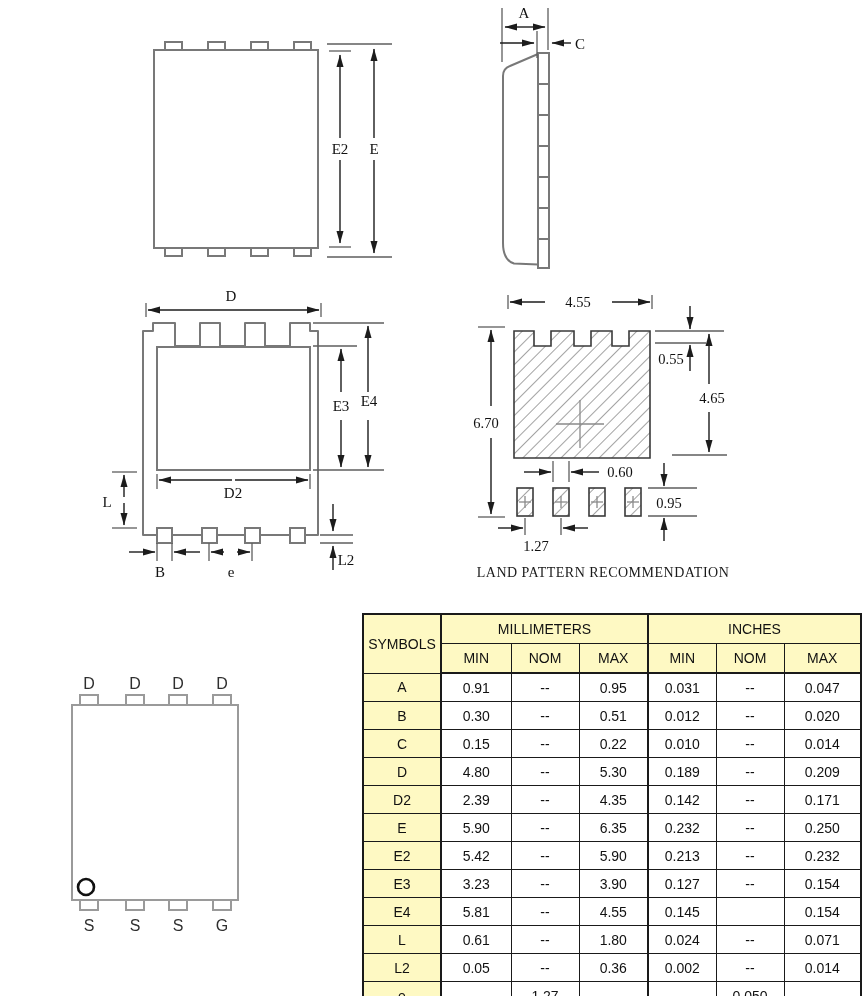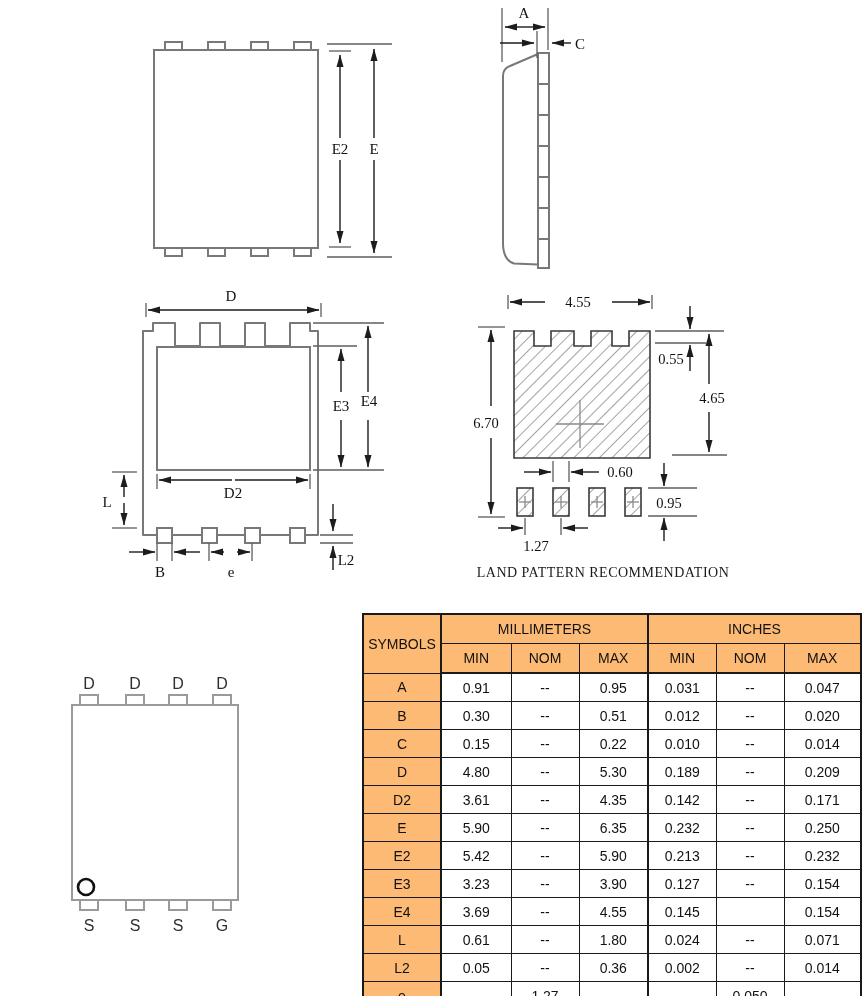--- a/index.html
+++ b/index.html
@@ -18,21 +18,21 @@
   .caption { font:14px "Liberation Serif", serif; fill:#1a1a1a; text-anchor:middle; letter-spacing:0.5px; }
   .pinlbl  { font:16px "Liberation Sans", sans-serif; fill:#2f2f2f; text-anchor:middle; }
   .body2 { fill:#fff; stroke:#9a9a9a; stroke-width:2; }
 
   table.dims { position:absolute; left:362px; top:613px; width:498px;
                border-collapse:collapse; table-layout:fixed;
                font:14px "Liberation Sans", sans-serif; color:#111;
                border:2px solid #1a1a1a; }
   table.dims th, table.dims td { border:1px solid #1a1a1a; text-align:center;
                padding:0; height:27px; background:#fff; font-weight:normal; overflow:hidden; }
-  table.dims .hdr { background:#fdba74; }
+  table.dims .hdr { background:#fef9c3; }
   table.dims .gl  { border-left-width:2px; }
   table.dims thead tr.sub th { border-bottom-width:2px; }
   table.dims thead th { height:28px; }
 </style>
 </head>
 <body>
 
 <div class="page">
 
 <svg width="862" height="996" viewBox="0 0 862 996">
@@ -320,21 +320,21 @@
           <td class="hdr">D</td>
           <td class="gl">4.80</td>
           <td>--</td>
           <td>5.30</td>
           <td class="gl">0.189</td>
           <td>--</td>
           <td>0.209</td>
         </tr>
         <tr>
           <td class="hdr">D2</td>
-          <td class="gl">3.61</td>
+          <td class="gl">2.39</td>
           <td>--</td>
           <td>4.35</td>
           <td class="gl">0.142</td>
           <td>--</td>
           <td>0.171</td>
         </tr>
         <tr>
           <td class="hdr">E</td>
           <td class="gl">5.90</td>
           <td>--</td>
@@ -356,21 +356,21 @@
           <td class="hdr">E3</td>
           <td class="gl">3.23</td>
           <td>--</td>
           <td>3.90</td>
           <td class="gl">0.127</td>
           <td>--</td>
           <td>0.154</td>
         </tr>
         <tr>
           <td class="hdr">E4</td>
-          <td class="gl">3.69</td>
+          <td class="gl">5.81</td>
           <td>--</td>
           <td>4.55</td>
           <td class="gl">0.145</td>
           <td></td>
           <td>0.154</td>
         </tr>
         <tr>
           <td class="hdr">L</td>
           <td class="gl">0.61</td>
           <td>--</td>

